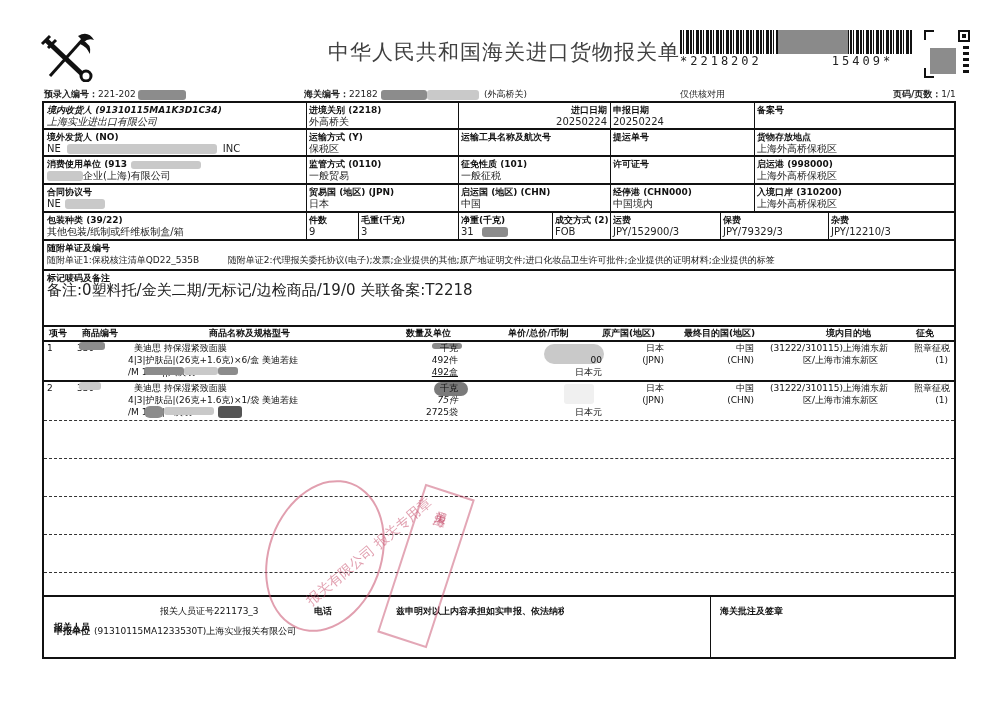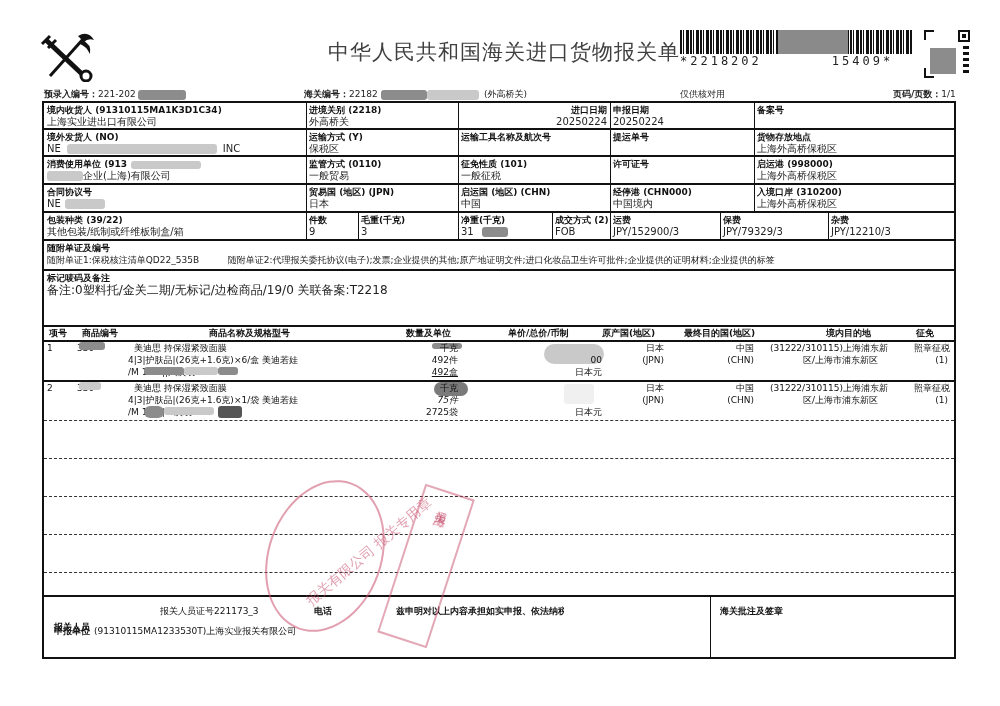--- a/index.html
+++ b/index.html
@@ -89,21 +89,21 @@
   <span class="blur" style="width:46px;"></span><span class="blur light" style="width:52px;"></span>
 </div>
 <div class="abs meta" style="left:484px;">(外高桥关)</div>
 <div class="abs meta" style="left:680px;">仅供核对用</div>
 <div class="abs meta" style="left:893px;">
   <b>页码/页数：</b><span>1/1</span>
 </div>
 
 <div class="abs form">
 
-  <div class="cell" style="left:0;top:0;width:262px;height:41px;">
+  <div class="cell" style="left:0;top:0;width:262px;height:41px;font-style:italic;">
     <span class="lbl">境内收货人 (91310115MA1K3D1C34)</span>
     <span class="val">上海实业进出口有限公司</span>
   </div>
   <div class="cell" style="left:262px;top:0;width:152px;height:25px;">
     <span class="lbl">进境关别 (2218)</span>
     <span class="val">外高桥关</span>
   </div>
   <div class="cell" style="left:414px;top:0;width:152px;height:25px;text-align:right;">
     <span class="lbl">进口日期</span>
     <span class="val">20250224</span>
@@ -228,21 +228,21 @@
   <div class="vl" style="left:784px;top:110px;height:27px;"></div>
 
   <div class="cell" style="left:0;top:138px;width:910px;height:28px;">
     <span class="lbl">随附单证及编号</span>
     <span class="val" style="font-size:9px;"><span>随附单证1:保税核注清单QD22_535B</span>&nbsp;&nbsp;&nbsp;&nbsp;&nbsp;&nbsp;&nbsp;&nbsp;&nbsp;&nbsp;<span>随附单证2:代理报关委托协议(电子);发票;企业提供的其他;原产地证明文件;进口化妆品卫生许可批件;企业提供的证明材料;企业提供的标签</span></span>
   </div>
   <div class="hl" style="left:0;top:166px;width:910px;"></div>
 
   <div class="cell" style="left:0;top:168px;width:910px;height:54px;">
     <span class="lbl">标记唛码及备注</span>
-    <span class="val" style="font-size:12px;">备注:0塑料托/金关二期/无标记/边检商品/19/0    关联备案:T2218</span>
+    <span class="val" style="font-size:15px;">备注:0塑料托/金关二期/无标记/边检商品/19/0    关联备案:T2218</span>
   </div>
   <div class="hl" style="left:0;top:222px;width:910px;"></div>
 
   <div class="items-head">
     <span style="left:5px;">项号</span>
     <span style="left:38px;">商品编号</span>
     <span style="left:165px;">商品名称及规格型号</span>
     <span style="left:362px;">数量及单位</span>
     <span style="left:464px;">单价/总价/币制</span>
     <span style="left:558px;">原产国(地区)</span>

